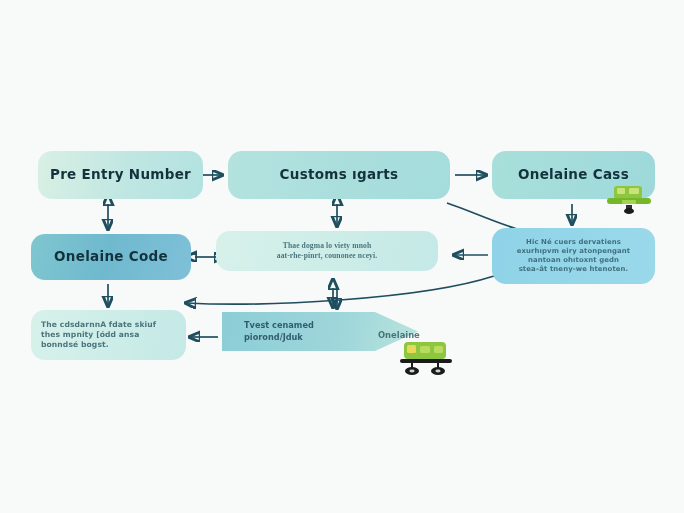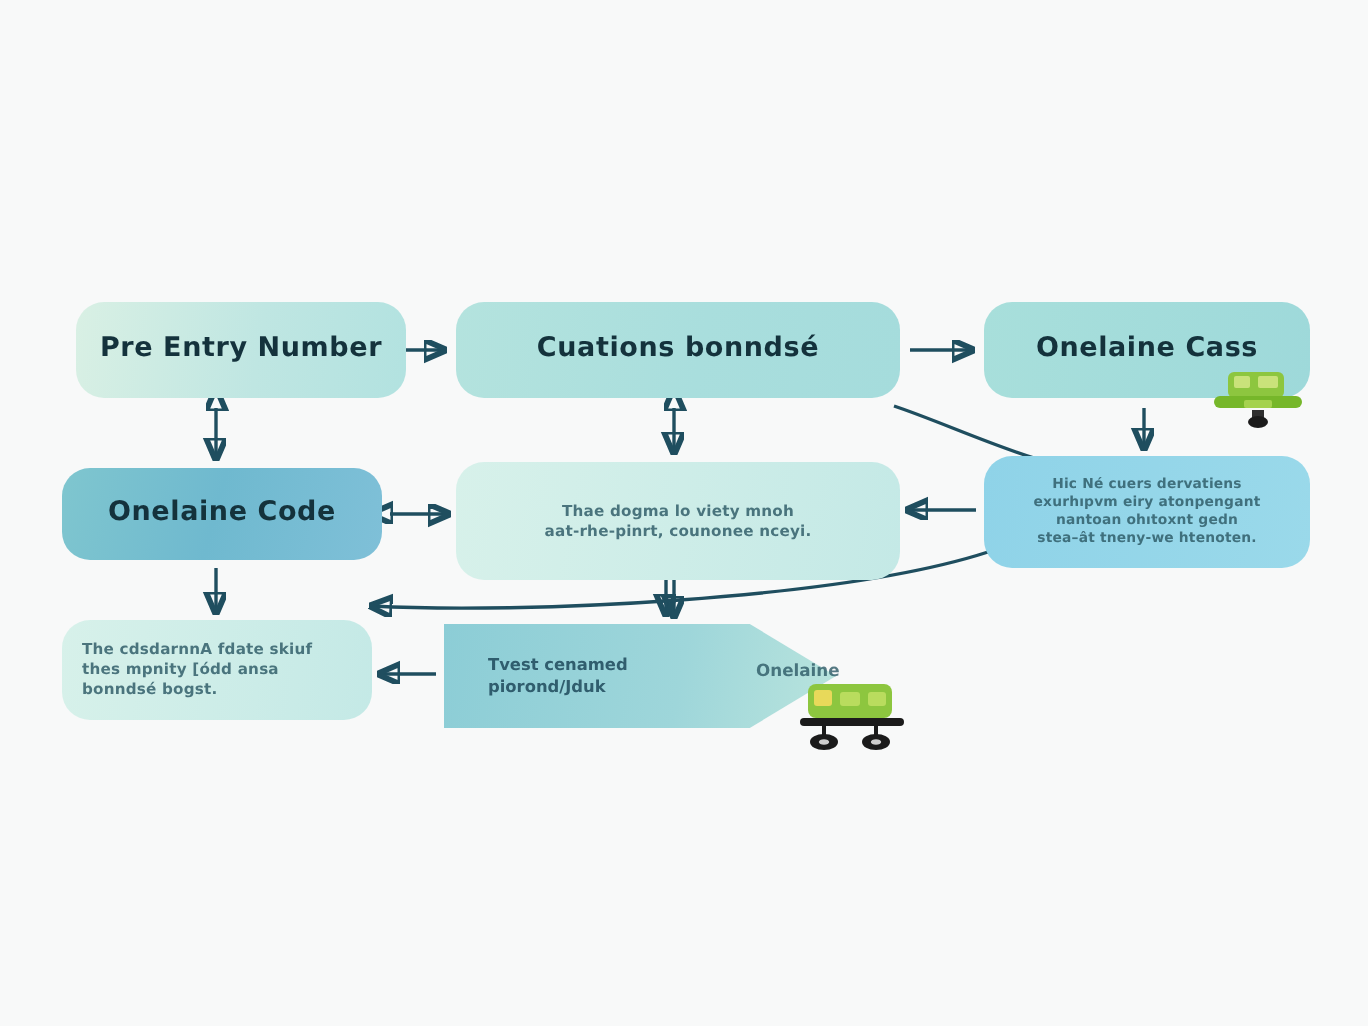--- a/index.html
+++ b/index.html
@@ -146,50 +146,50 @@
     <path d="M447,203 C480,214 520,235 560,238"></path>
 
     <path d="M494,276 C420,300 260,307 186,303" marker-end="url(#ah)"></path>
   </svg>
 
   <div class="node title-node fill-mint" style="left:38px; top:151px; width:165px; height:48px;">
     <div class="label">Pre Entry Number</div>
   </div>
 
   <div class="node title-node fill-teal" style="left:228px; top:151px; width:222px; height:48px;">
-    <div class="label">Cuations  bonndsé</div>
+    <div class="label">Customs  ıgarts</div>
   </div>
 
   <div class="node title-node fill-teal2" style="left:492px; top:151px; width:163px; height:48px;">
     <div class="label">Onelaine Cass</div>
   </div>
 
   <div class="node title-node fill-blue" style="left:31px; top:234px; width:160px; height:46px;">
     <div class="label">Onelaine Code</div>
   </div>
 
-  <div class="node para-node fill-pale" style="left:228px; top:231px; width:222px; height:59px;">
+  <div class="node para-node fill-pale" style="left:216px; top:231px; width:222px; height:40px;font-family:Liberation Serif, serif;">
     <div class="label" style="white-space:pre-line;">Thae dogma lo viety mnoh
 aat-rhe-pinrt, counonee nceyi.</div>
   </div>
 
   <div class="node para-node fill-pale" style="left:31px; top:310px; width:155px; height:50px;">
     <div class="label" style="white-space:pre-line; text-align:left;">The cdsdarnnA fdate skiuf
 thes mpnity  [ódd ansa
 bonndsé bogst.</div>
   </div>
 
   <div class="node para-node fill-sky" style="left:492px; top:228px; width:163px; height:56px;">
     <div class="label" style="white-space:pre-line; font-size:6.9px;">Hic Né cuers dervatiens
 exurhıpvm eiry  atonpengant
 nantoan ohıtoxnt  gedn
 stea–ât tneny-we htenoten.</div>
   </div>
 
-  <div class="chevron" style="left:222px; top:312px; width:196px; height:52px;">
+  <div class="chevron" style="left:222px; top:312px; width:196px; height:39px;">
     <div class="label" style="white-space:pre-line;">Tvest cenamed
 piorond/Jduk</div>
   </div>
 
   <div class="free-text" style="left:378px; top:330px;">Onelaine</div>
 
   <div class="truck" style="left:604px; top:180px; width:50px; height:36px;">
     <svg width="50" height="36" viewBox="0 0 50 36">
       <rect x="10" y="6" width="28" height="13" rx="3" fill="#8dc63f"></rect>
       <rect x="13" y="8" width="8" height="6" rx="1" fill="#c9e27a"></rect>

